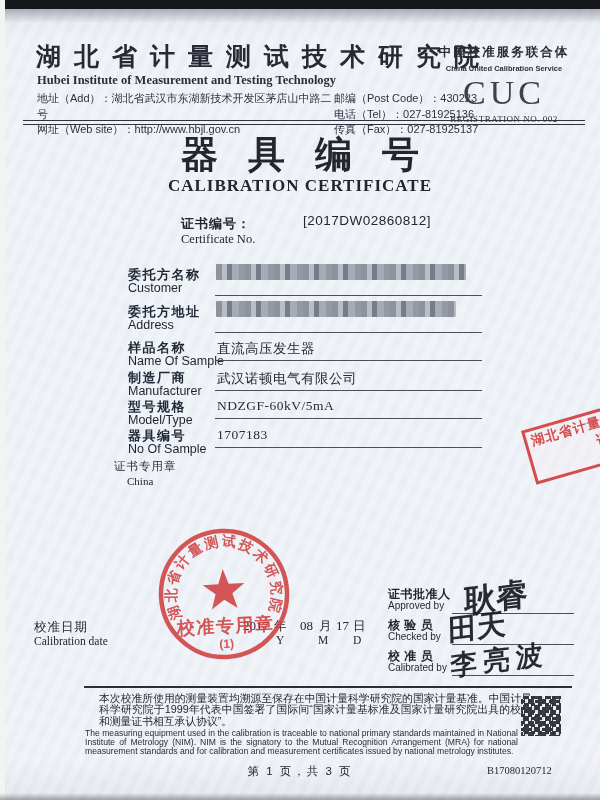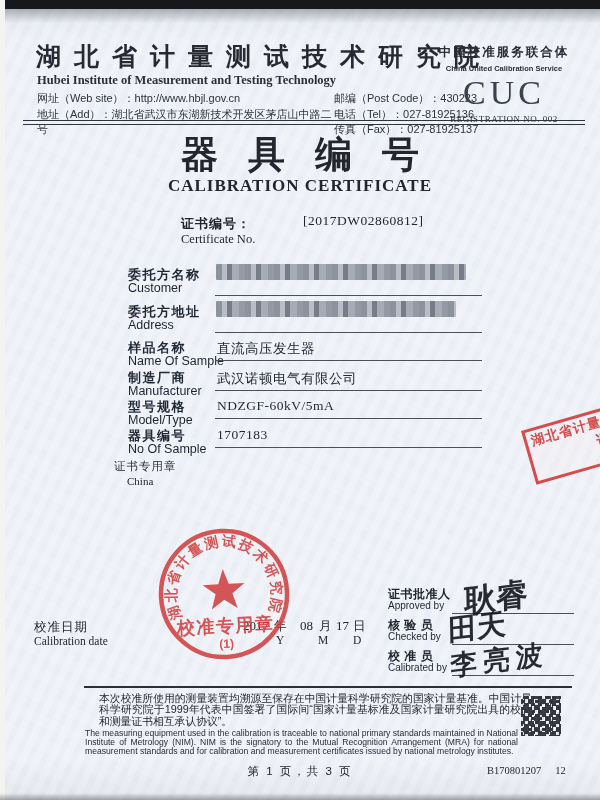--- a/index.html
+++ b/index.html
@@ -28,21 +28,21 @@
   .cuc-zh{font-size:12.5px;font-weight:700;letter-spacing:2px;}
   .cuc-en{font-size:7.5px;font-weight:700;margin-top:3px;}
   .cuc-big{font-family:"Liberation Serif",serif;font-size:34px;letter-spacing:4px;color:#3c414d;margin-top:1px;}
   .cuc-reg{font-family:"Liberation Serif",serif;font-size:9px;letter-spacing:.5px;margin-top:2px;}
   .rule-double{left:23px;right:15px;top:120px;height:3px;border-top:1.6px solid #2e3340;border-bottom:1.6px solid #2e3340;}
   
   .title-zh{left:0;right:0;top:130px;text-align:center;font-size:37px;font-weight:700;letter-spacing:30px;text-indent:30px;color:#23262e;}
   .title-en{left:0;right:0;top:176px;text-align:center;font-family:"Liberation Serif",serif;font-weight:700;font-size:17px;letter-spacing:1px;color:#23262e;}
   
   .certno-zh{left:181px;top:215px;font-size:13px;font-weight:700;letter-spacing:1px;}
-  .certno-val{left:303px;top:213px;font-family:Liberation Serif, serif;font-size:13.5px;letter-spacing:.5px;}
+  .certno-val{left:303px;top:213px;font-family:Liberation Sans, sans-serif;font-size:13.5px;letter-spacing:.5px;}
   .certno-en{left:181px;top:232px;font-family:"Liberation Serif",serif;font-size:12.5px;}
   
   .f-label-zh{left:128px;font-size:13px;font-weight:700;letter-spacing:1.5px;color:#1f2835;white-space:nowrap;}
   .f-label-en{left:128px;font-size:12.5px;color:#1c2430;white-space:nowrap;}
   .f-value{left:217px;font-family:"Liberation Serif",serif;font-size:13.5px;letter-spacing:.5px;color:#262a33;white-space:nowrap;}
   .f-line{left:215px;width:267px;height:1px;background:#4c5058;}
   .redact{left:216px;width:250px;height:16px;border-radius:1px;filter:blur(.7px);
     background:
       repeating-linear-gradient(90deg,#8d939c 0 6px,#b9bec6 6px 11px,#767d88 11px 16px,#a6acb5 16px 23px,#949aa3 23px 29px),
       repeating-linear-gradient(0deg,rgba(255,255,255,.35) 0 3px,rgba(0,0,0,.05) 3px 6px);}
@@ -72,37 +72,37 @@
   .foot-zh{left:99px;top:693px;width:433px;font-size:10.8px;line-height:11.4px;text-align:justify;color:#23262e;}
   .foot-en{left:85px;top:729px;width:433px;font-size:8.6px;line-height:8.9px;text-align:justify;color:#2a2d35;}
   .qr{left:521px;top:696px;width:40px;height:40px;
     background:
       repeating-conic-gradient(#32353d 0 25%,rgba(0,0,0,0) 0 50%) 0 0/7px 7px,
       repeating-conic-gradient(#3a3d45 0 25%,rgba(255,255,255,0) 0 50%) 2px 3px/11px 11px,
       repeating-conic-gradient(rgba(255,255,255,.8) 0 25%,rgba(0,0,0,0) 0 50%) 1px 1px/5px 5px,
       #d9dce2;}
   .page-info{left:0;right:0;top:764px;text-align:center;font-size:11.5px;letter-spacing:2px;}
   .doc-no{left:487px;top:765px;font-family:"Liberation Serif",serif;font-size:10.5px;white-space:nowrap;}
-  .doc-no span{margin-left:14px;}
+  .doc-no span{}
 </style>
 </head>
 <body>
 
 <div class="page">
   <div class="tex"></div>
   <div class="abs edge-top"></div>
   <div class="abs edge-top-shadow"></div>
   <div class="abs edge-left"></div>
   <div class="abs edge-bottom"></div>
 
   <div class="abs inst-zh">湖北省计量测试技术研究院</div>
   <div class="abs inst-en">Hubei Institute of Measurement and Testing Technology</div>
   <div class="abs contact-l">
+    <div>地址（Add）：湖北省武汉市东湖新技术开发区茅店山中路二号</div>
     <div>网址（Web site）：http://www.hbjl.gov.cn</div>
-    <div>地址（Add）：湖北省武汉市东湖新技术开发区茅店山中路二号</div>
   </div>
   <div class="abs contact-r">
     <div>邮编（Post Code）：430223</div>
     <div>电话（Tel）：027-81925136</div>
     <div>传真（Fax）：027-81925137</div>
   </div>
   <div class="abs cuc">
     <div class="cuc-zh">中国校准服务联合体</div>
     <div class="cuc-en">China United Calibration Service</div>
     <div class="cuc-big">CUC</div>

